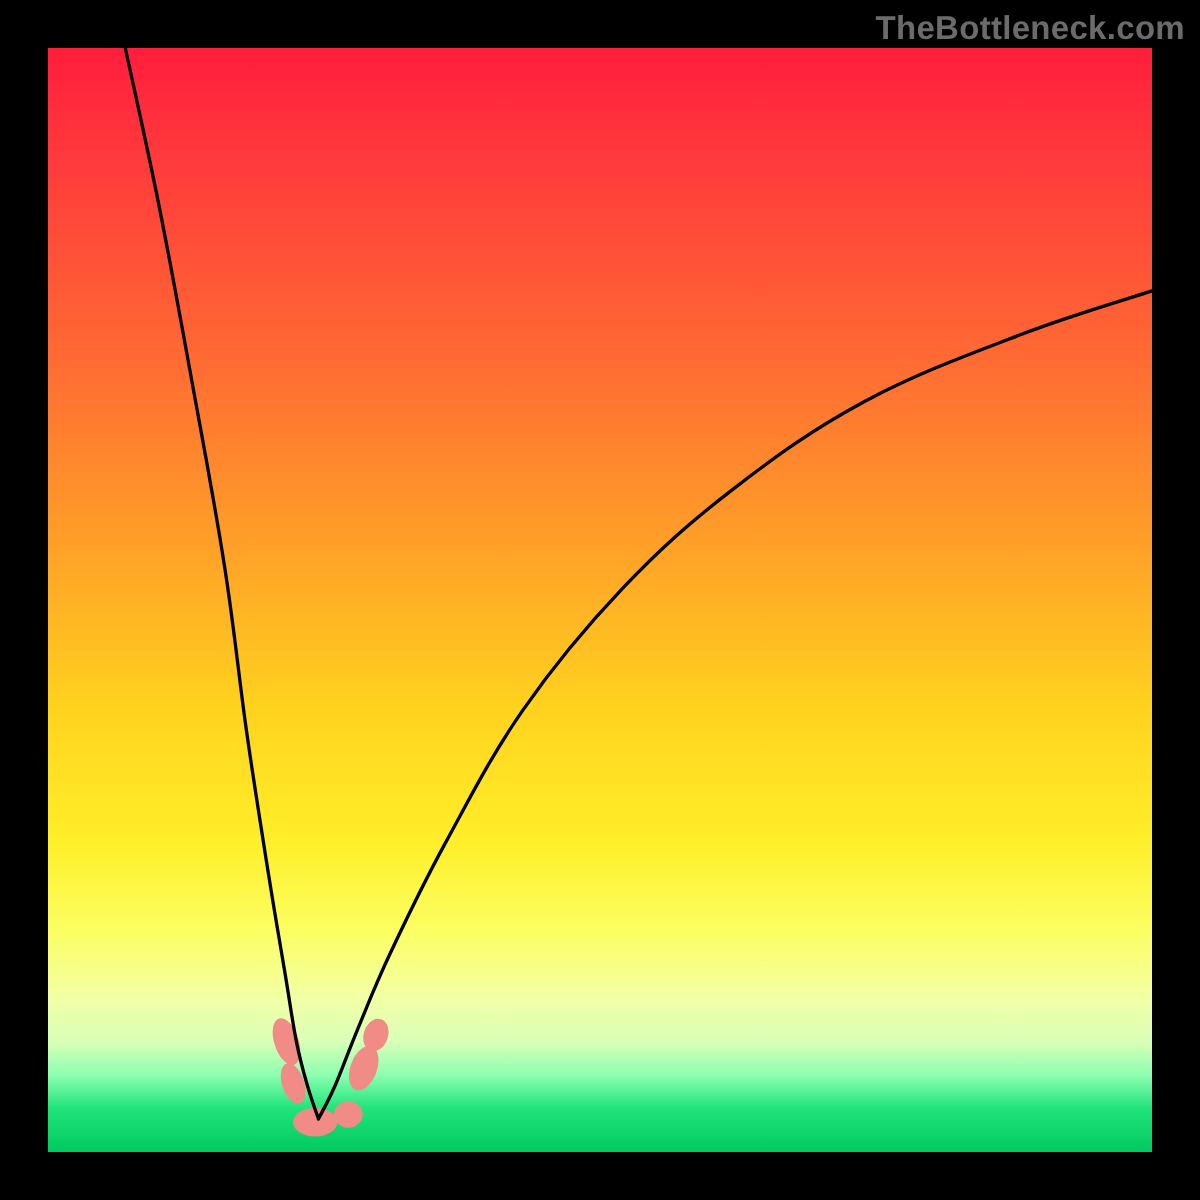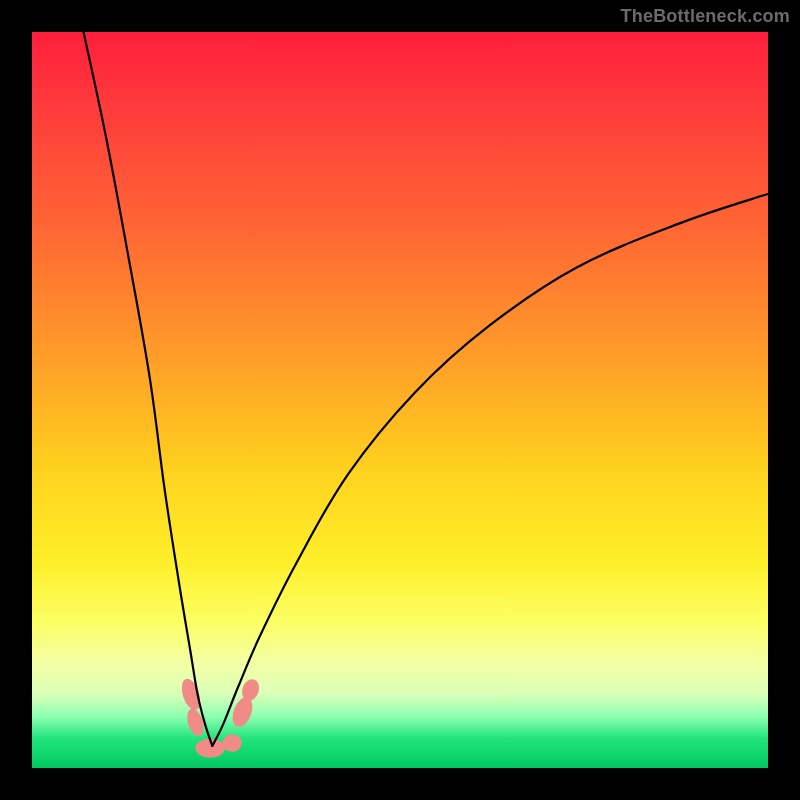--- a/index.html
+++ b/index.html
@@ -39,21 +39,21 @@
       #8dffb0 93%,
       #21e47c 96%,
       #00c95f 100%
     );
   }
   .watermark {
     position: absolute;
     top: 6px;
     right: 10px;
     color: #6b6b6b;
-    font-size: 18px;
+    font-size: 22px;
     font-weight: 600;
     letter-spacing: 0.2px;
     user-select: none;
   }
   svg.curves {
     position: absolute;
     left: 32px;
     top: 32px;
     width: 736px;
     height: 736px;

